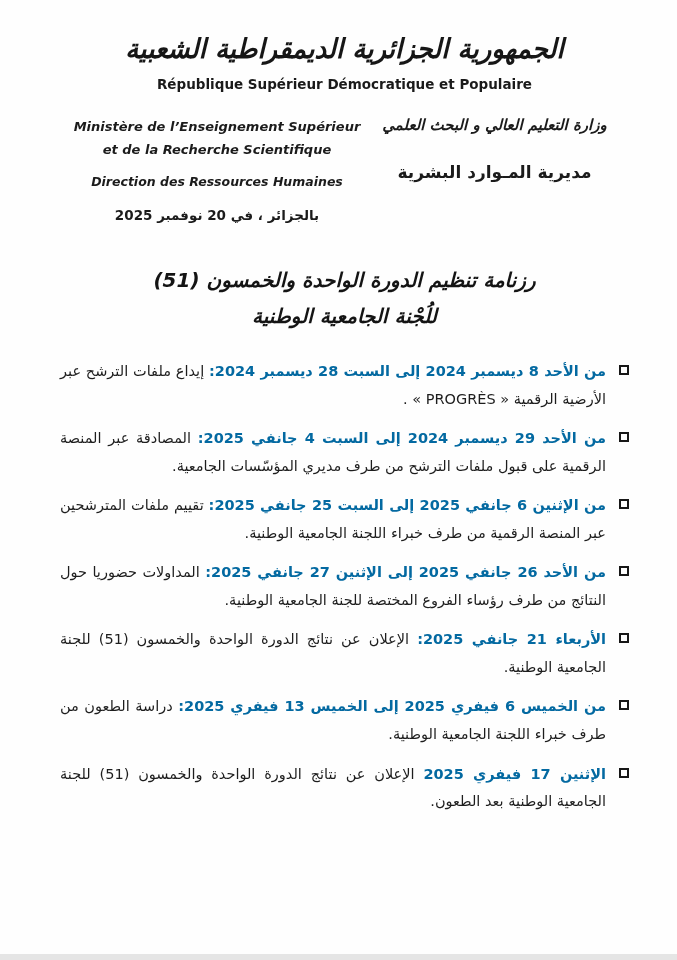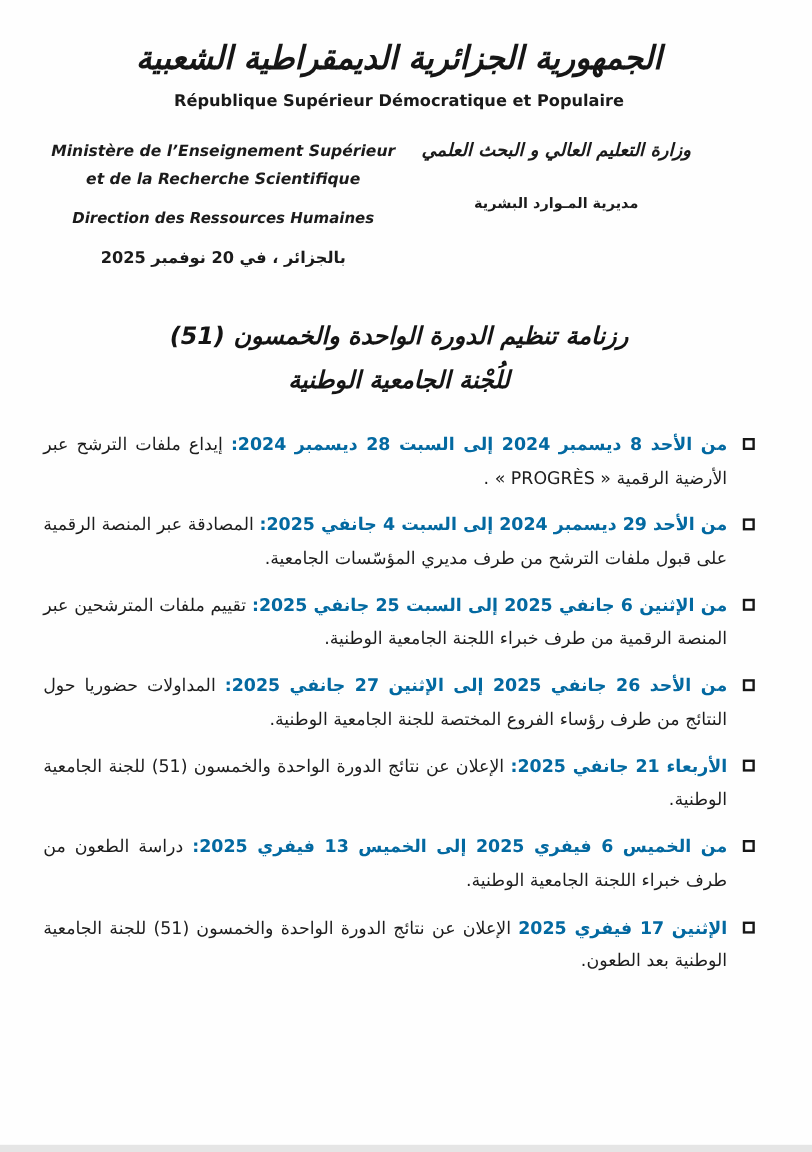--- a/index.html
+++ b/index.html
@@ -5,21 +5,21 @@
   * { box-sizing: border-box; margin: 0; padding: 0; }
   html, body { background: #ffffff; }
   .page {
     position: relative;
     width: 677px;
     height: 960px;
     margin: 0 auto;
     background: #fefefe;
     color: #1b1b1b;
     font-family: "DejaVu Sans", sans-serif;
-    padding: 34px 48px 0 36px;
+    padding: 34px 48px 0 60px;
     overflow: hidden;
   }
   
   .calligraphy {
     text-align: center;
     font-size: 26px;
     font-weight: bold;
     font-style: italic;
     letter-spacing: 1px;
     direction: rtl;
@@ -29,21 +29,21 @@
   .republic-line {
     text-align: center;
     font-size: 13.5px;
     font-weight: bold;
     margin-top: 12px;
     color: #1a1a1a;
   }
   
   .org-row {
     display: flex;
-    justify-content: flex-start;
+    justify-content: center;
     align-items: flex-start;
     margin-top: 24px;
   }
   .org-left {
     width: 300px;
     text-align: center;
     font-style: italic;
     font-weight: bold;
     font-size: 13px;
     line-height: 1.75;
@@ -61,21 +61,21 @@
     text-align: center;
     direction: rtl;
   }
   .org-right .ministry-ar {
     font-size: 15px;
     font-weight: bold;
     font-style: italic;
   }
   .org-right .direction-ar {
     margin-top: 28px;
-    font-size: 12px;
+    font-size: 17px;
     font-weight: bold;
   }
   
   .doc-title {
     margin-top: 34px;
     text-align: center;
     direction: rtl;
     font-weight: bold;
     color: #141414;
     font-style: italic;

